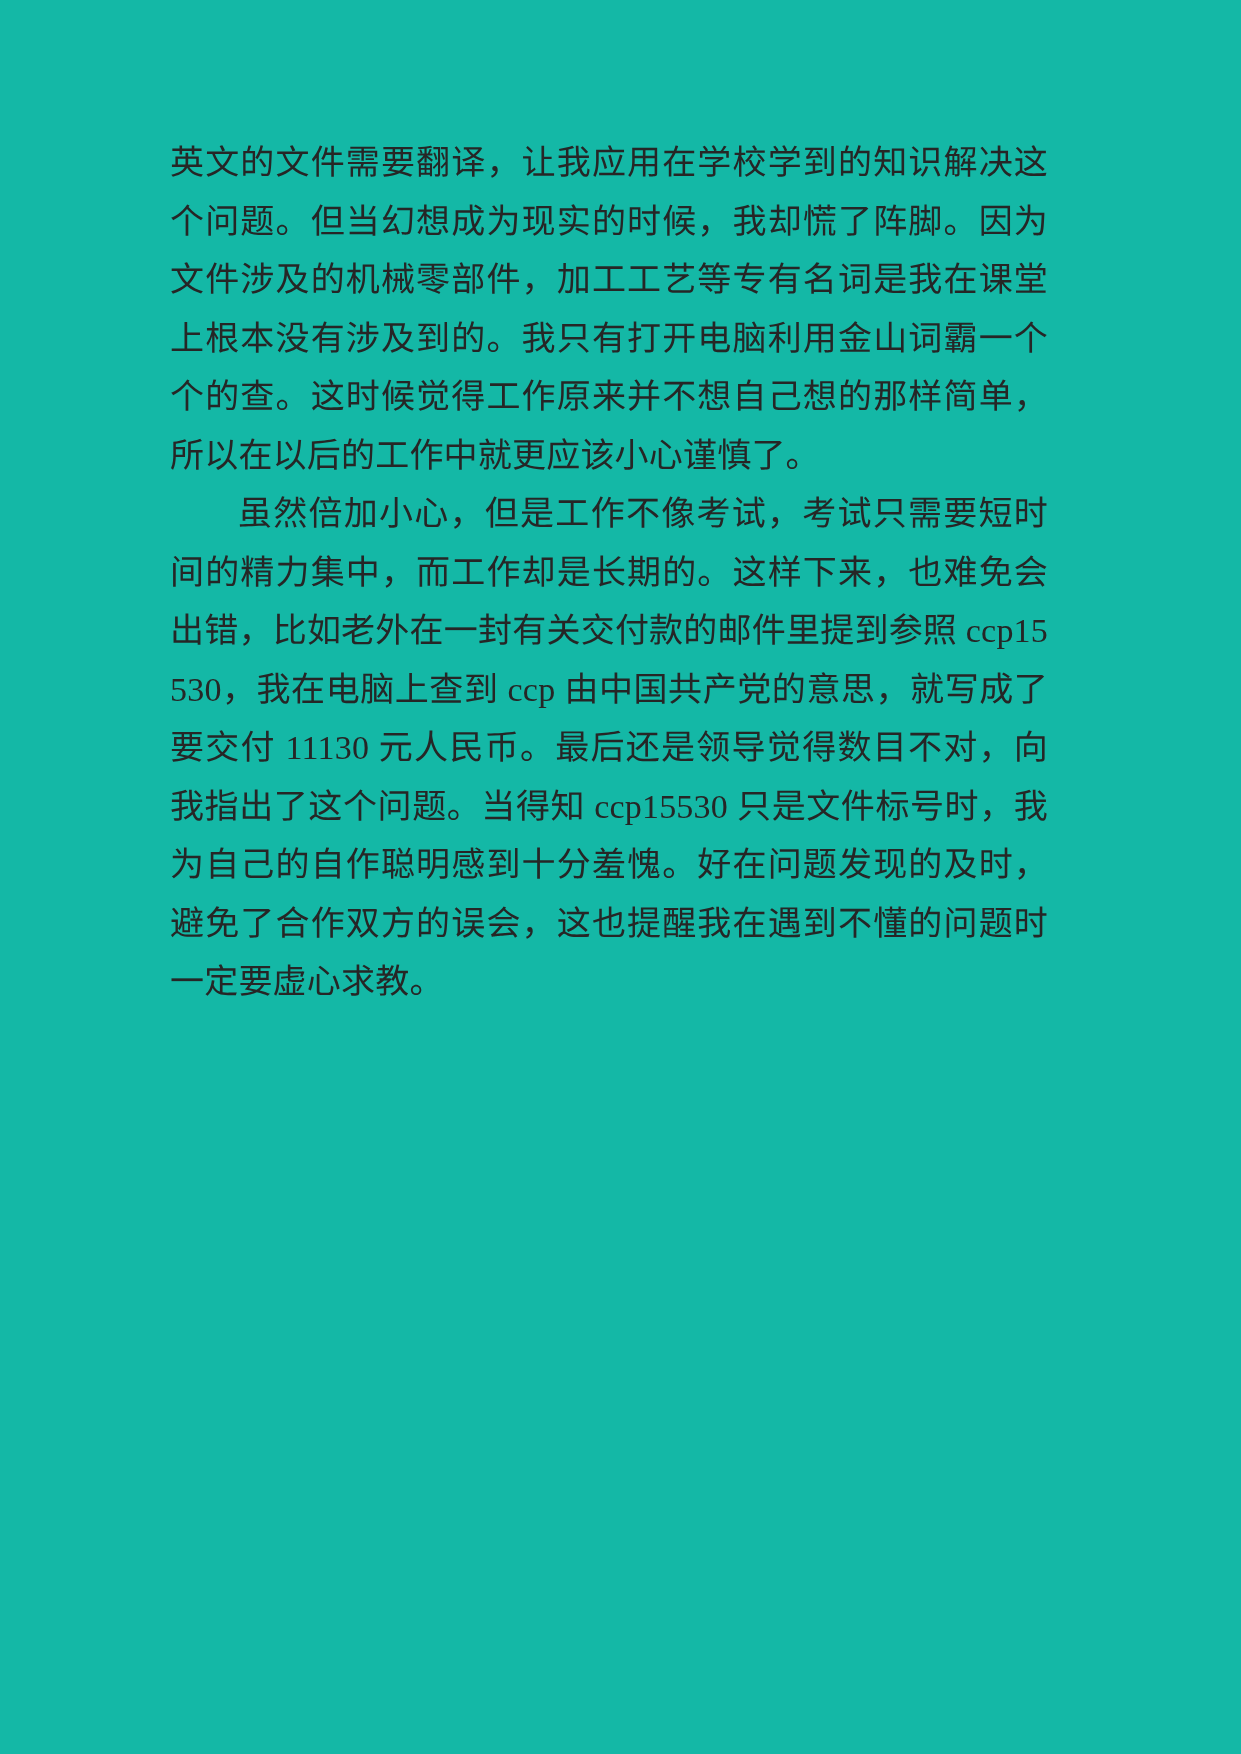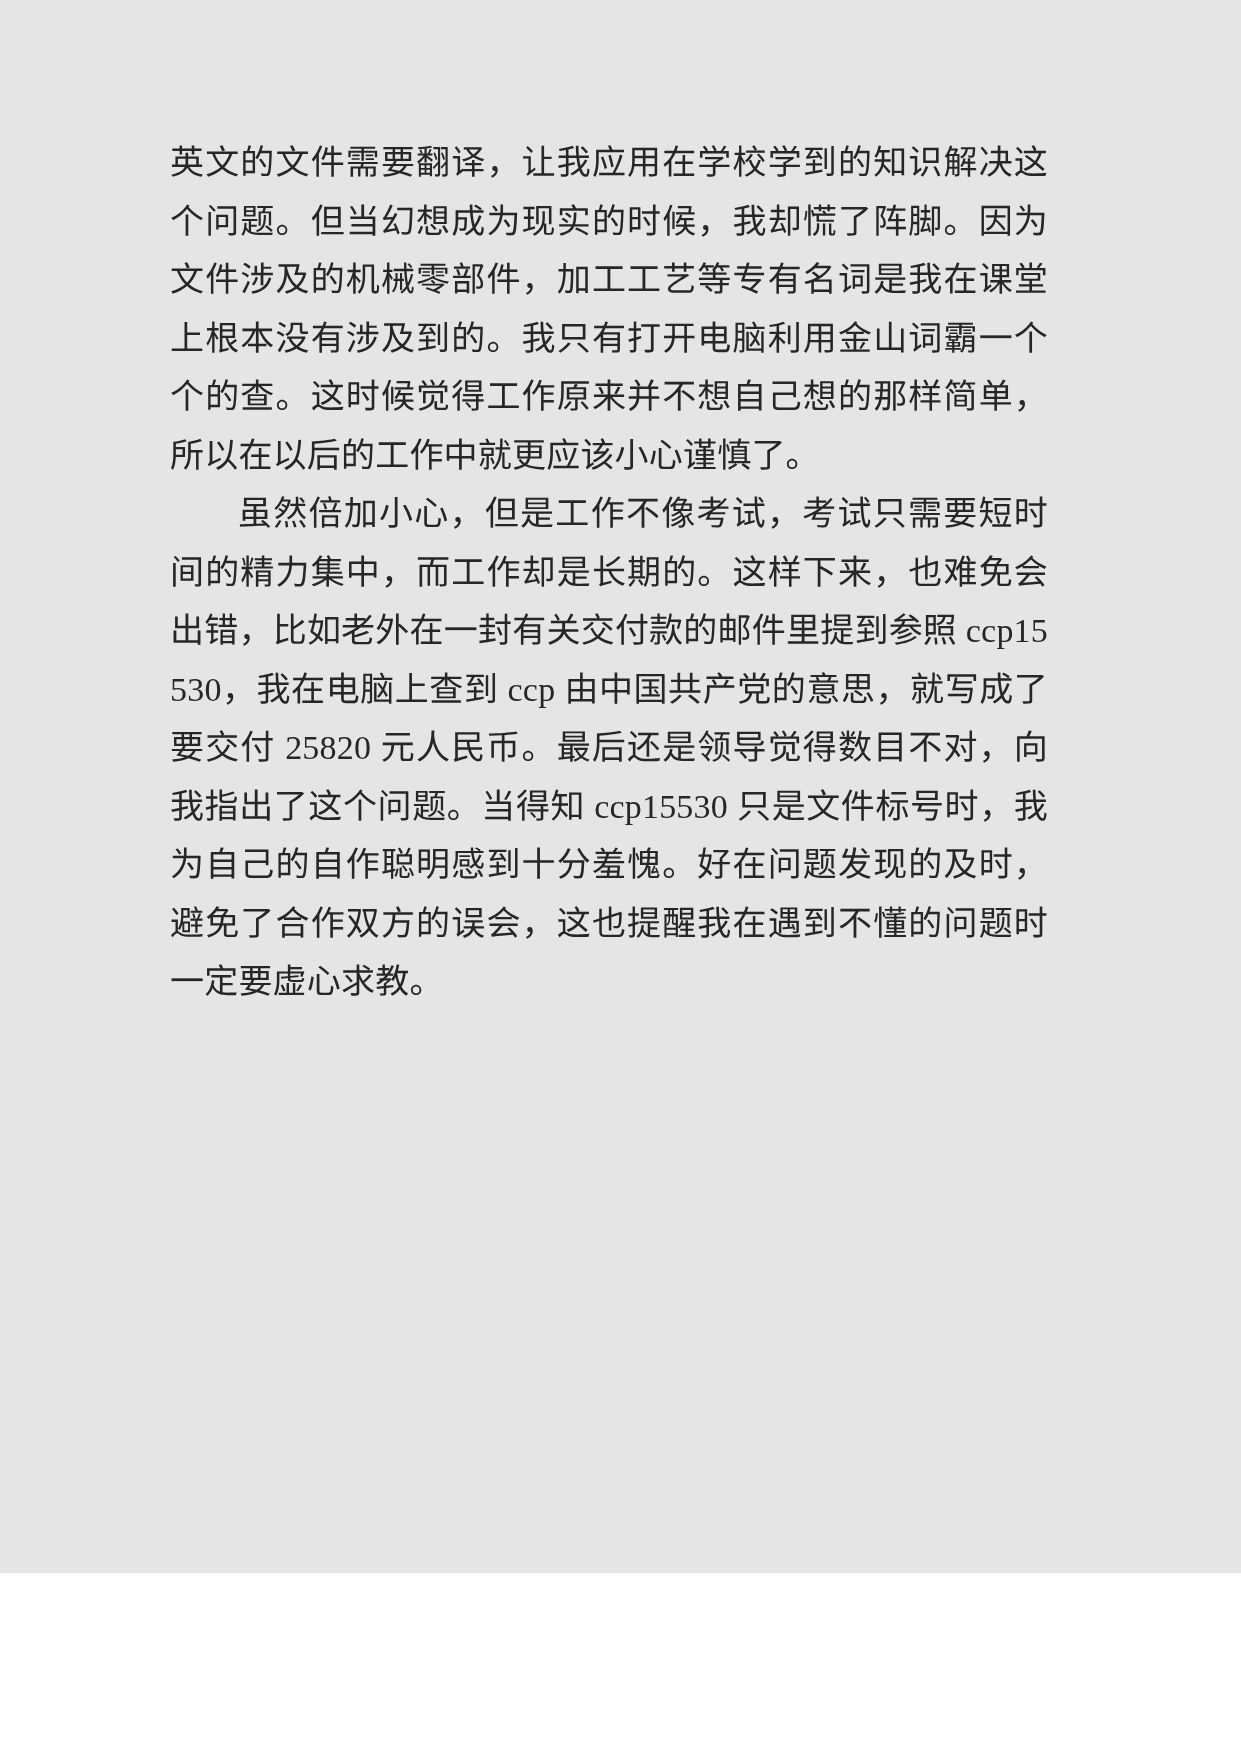--- a/index.html
+++ b/index.html
@@ -8,23 +8,23 @@
   }
   body {
     width: 1241px;
     height: 1754px;
     background: #ffffff;
     overflow: hidden;
   }
   .page {
     box-sizing: border-box;
     width: 1241px;
-    height: 1573px;
+    height: 1754px;
     padding: 134px 193px 0 170px; 
-    background: #e5e5e5;
+    background: #14b8a6;
   }
   .doc-body {
     font-family: "Liberation Serif", "DejaVu Serif", serif;
     font-size: 34px;
     line-height: 58.5px;
     color: #262626;
     font-weight: 400;
   }
   .doc-body p {
     margin: 0;
@@ -37,15 +37,15 @@
   .doc-body p.indent {
     text-indent: 2em;
   }
 </style>
 </head>
 <body>
 
 <div class="page">
   <div class="doc-body">
     <p>英文的文件需要翻译，让我应用在学校学到的知识解决这个问题。但当幻想成为现实的时候，我却慌了阵脚。因为文件涉及的机械零部件，加工工艺等专有名词是我在课堂上根本没有涉及到的。我只有打开电脑利用金山词霸一个个的查。这时候觉得工作原来并不想自己想的那样简单，所以在以后的工作中就更应该小心谨慎了。</p>
-    <p class="indent">虽然倍加小心，但是工作不像考试，考试只需要短时间的精力集中，而工作却是长期的。这样下来，也难免会出错，比如老外在一封有关交付款的邮件里提到参照 ccp15530，我在电脑上查到 ccp 由中国共产党的意思，就写成了要交付 25820 元人民币。最后还是领导觉得数目不对，向我指出了这个问题。当得知 ccp15530 只是文件标号时，我为自己的自作聪明感到十分羞愧。好在问题发现的及时，避免了合作双方的误会，这也提醒我在遇到不懂的问题时一定要虚心求教。</p>
+    <p class="indent">虽然倍加小心，但是工作不像考试，考试只需要短时间的精力集中，而工作却是长期的。这样下来，也难免会出错，比如老外在一封有关交付款的邮件里提到参照 ccp15530，我在电脑上查到 ccp 由中国共产党的意思，就写成了要交付 11130 元人民币。最后还是领导觉得数目不对，向我指出了这个问题。当得知 ccp15530 只是文件标号时，我为自己的自作聪明感到十分羞愧。好在问题发现的及时，避免了合作双方的误会，这也提醒我在遇到不懂的问题时一定要虚心求教。</p>
   </div>
 </div>
 
 </body></html>

